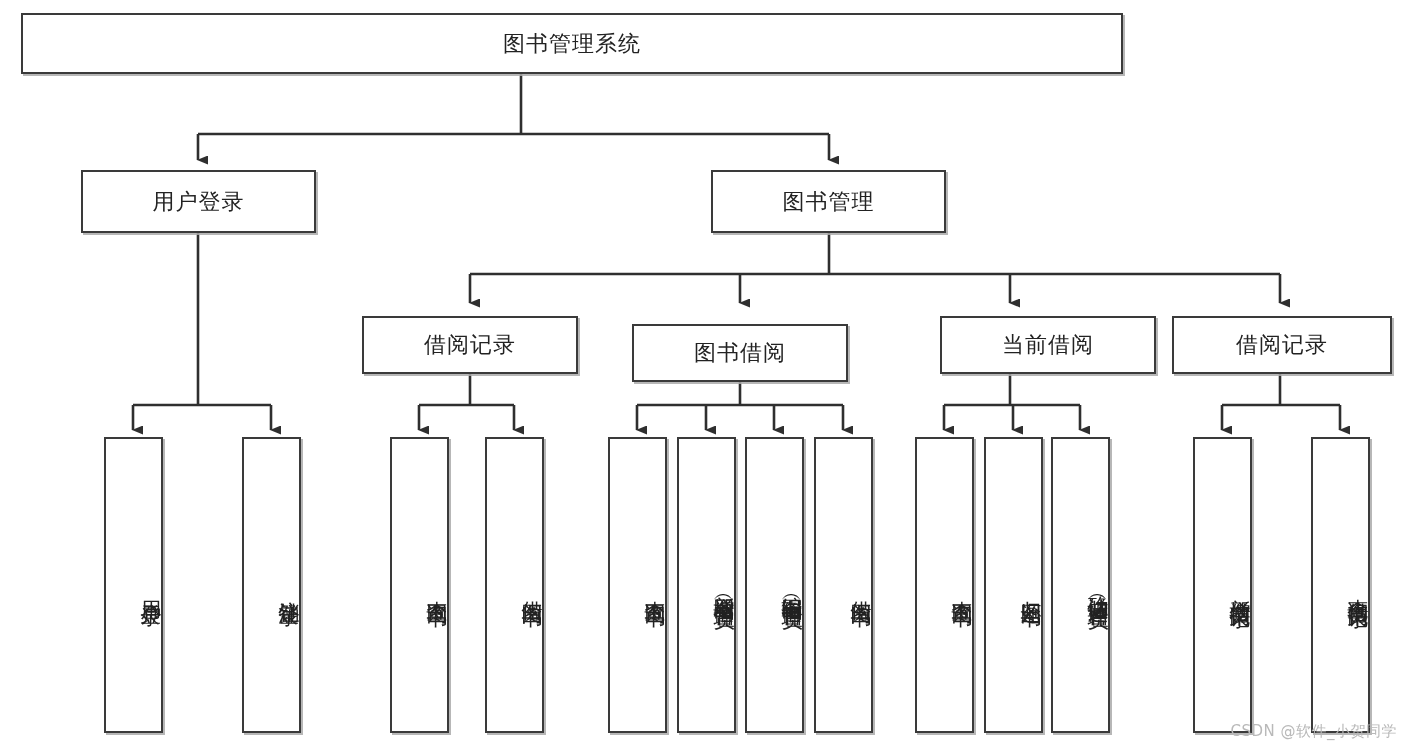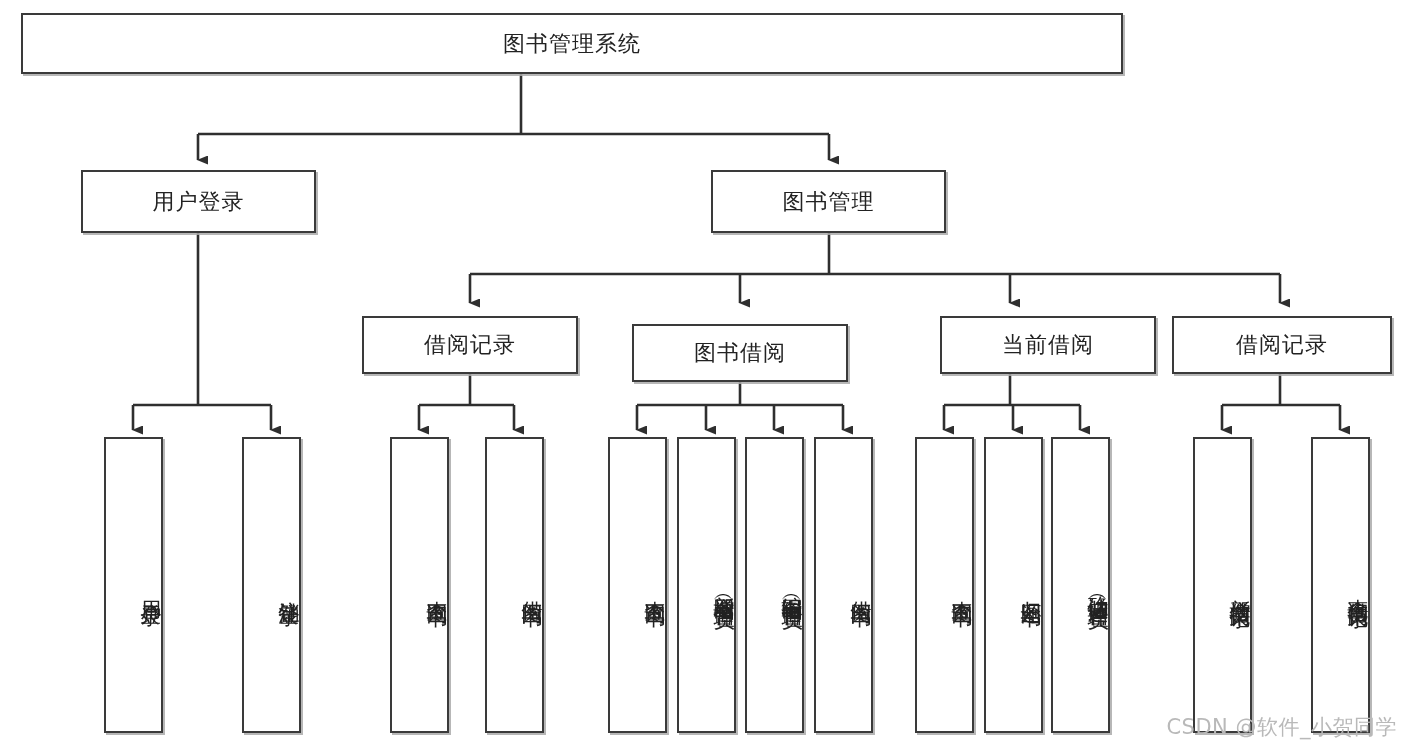--- a/index.html
+++ b/index.html
@@ -27,21 +27,21 @@
     align-items:flex-start;
     justify-content:center;
     padding-top:6px;
     line-height:1;
   }
   .node .lbl{display:block;}
   .node.v .lbl{writing-mode:vertical-rl;text-orientation:upright;}
   .watermark{
     position:absolute;
     right:8px;bottom:6px;
-    font-size:21px;
+    font-size:15px;
     color:#b9b9b9;
     letter-spacing:0.5px;
     white-space:nowrap;
   }
 </style>
 </head>
 <body>
 
 <div id="canvas">
 

